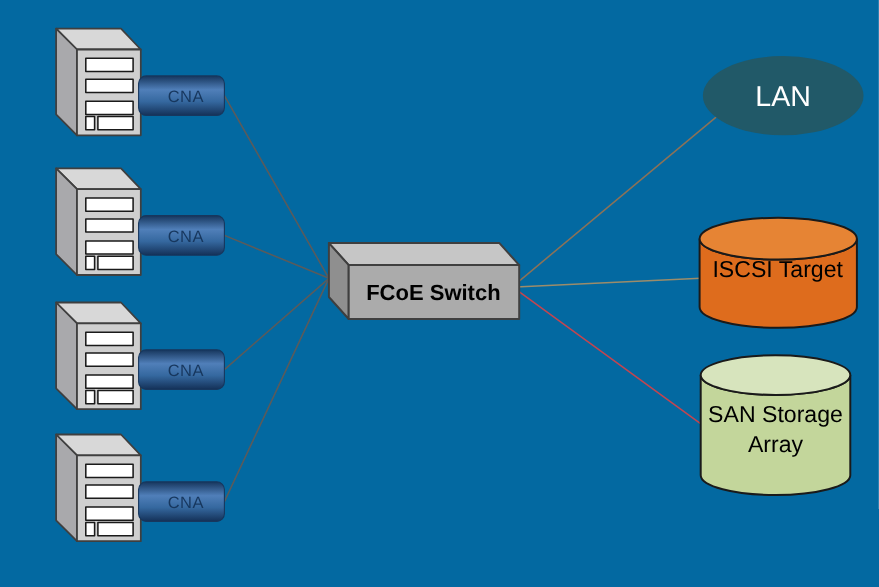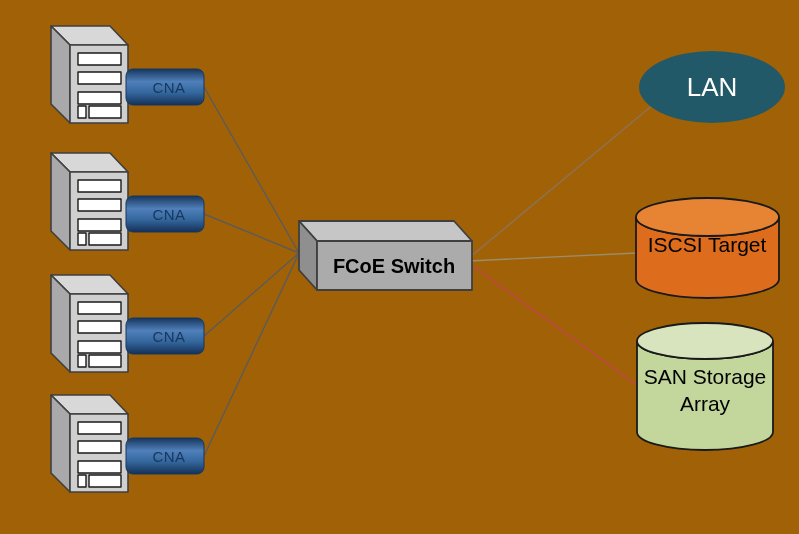--- a/index.html
+++ b/index.html
@@ -3,21 +3,21 @@
 <meta charset="utf-8">
 <style>
   html,body{margin:0;padding:0;}
   body{
     font-family:"Liberation Sans", sans-serif;
     background:#ffffff;
   }
   .stage{
     position:relative;
     width:799px;height:534px;
-    background:#a16207;
+    background:#0369a1;
     overflow:hidden;
   }
   svg{display:block;}
   text{font-family:"Liberation Sans", sans-serif;}
   .cna-label{font-size:15px;letter-spacing:.5px;}
   .switch-label{font-size:20px;font-weight:700;}
   .lan-label{font-size:26px;}
   .cyl-label{font-size:21px;}
 </style>
 </head>

